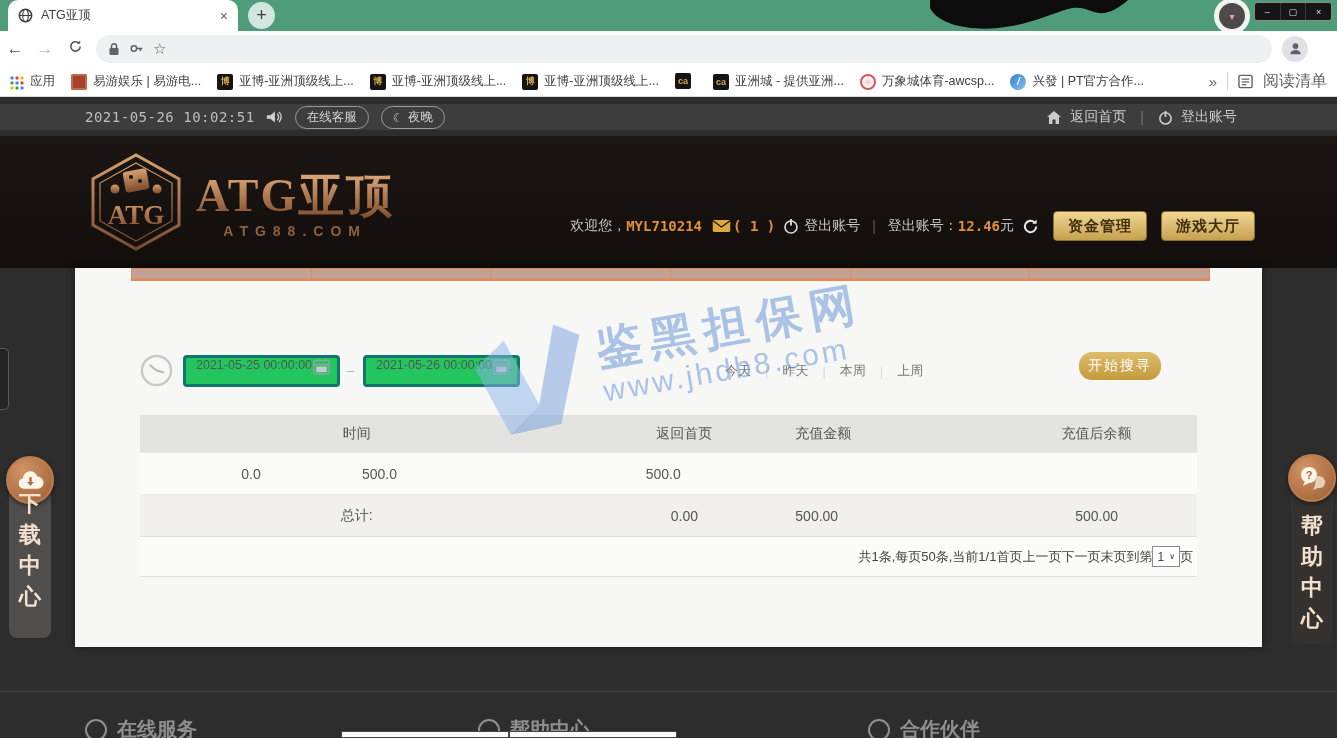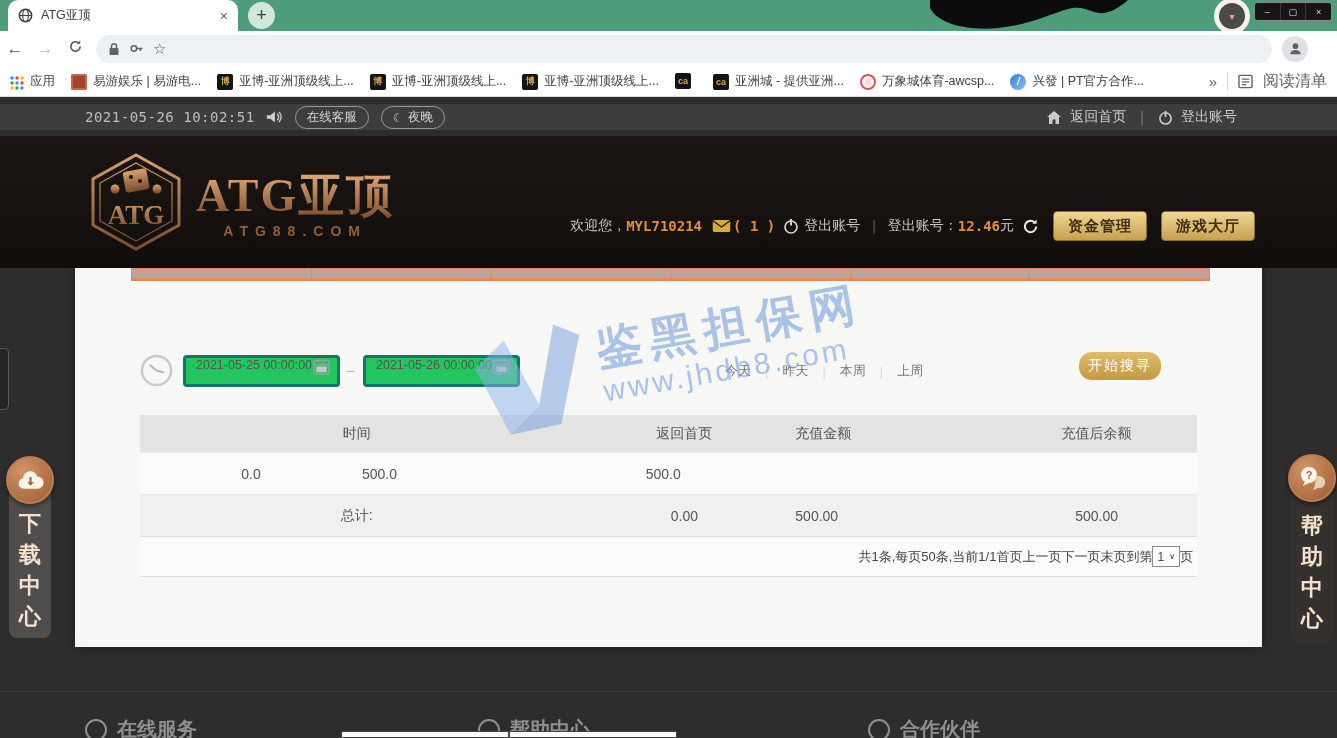--- a/index.html
+++ b/index.html
@@ -143,21 +143,21 @@
     position:absolute; width:48px; height:48px; border-radius:50%; z-index:11;
     background:radial-gradient(circle at 35% 30%, #d29565, #9c5c33); border:2px solid #b97c4f;
     box-shadow:0 2px 5px rgba(0,0,0,.5); display:flex; align-items:center; justify-content:center;
   }
   .fc-left { left:6px; top:456px; }
   .fc-right { left:1288px; top:454px; }
   .vtext {
     position:absolute; width:26px; font-size:22px; font-weight:bold; color:#f3e0cd;
     line-height:31px; text-align:center; word-break:break-all; z-index:11;
   }
-  .vt-left { left:17px; top:508px; }
+  .vt-left { left:17px; top:488px; }
   .vt-right { left:1299px; top:510px; }
   .footline { position:absolute; left:0; top:691px; width:1337px; height:1px; background:#3e3e3e; }
   .fcol { position:absolute; top:716px; display:flex; align-items:center; gap:10px; color:#8f8f8f; font-size:20px; font-weight:bold; }
   .fico { width:22px; height:22px; border:2px solid #8f8f8f; border-radius:50%; flex:none; }
   .partialbox { position:absolute; left:341px; top:731px; display:flex; }
   .pb { width:168px; height:7px; background:#fbfbfa; border:1px solid #444; }
 </style>
 </head>
 <body>
 

